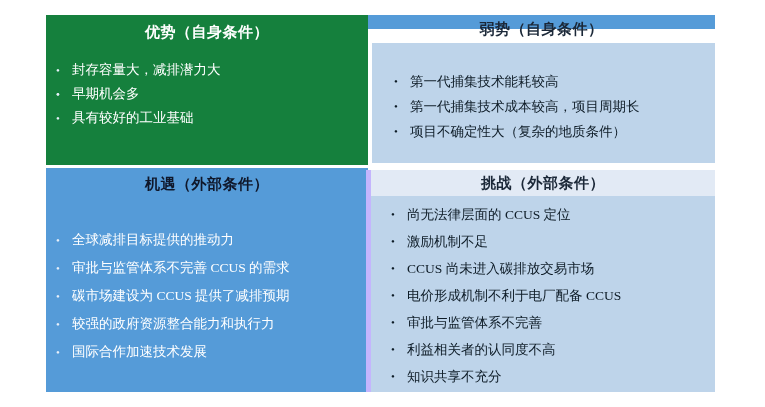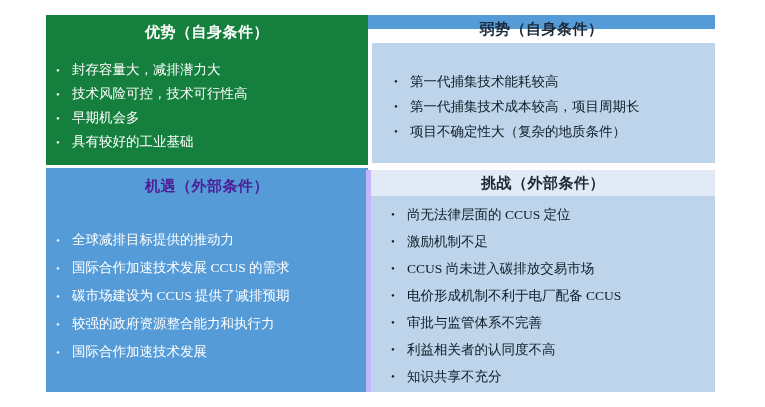--- a/index.html
+++ b/index.html
@@ -114,22 +114,23 @@
 
   
   #panel-opportunities {
     left: 46px;
     top: 168px;
     width: 322px;
     height: 224px;
     background: #559bd8;
   }
   #panel-opportunities .panel-title {
-    color: #4c1d95;
+    color: #0f172a;
     margin-top: 4px;
+    font-family: Liberation Mono, monospace;
   }
   #panel-opportunities .panel-list {
     margin-top: 26px;
     color: #ffffff;
   }
   #panel-opportunities .panel-list li {
     line-height: 28px;
   }
 
   
@@ -183,21 +184,20 @@
 
   <div class="panel" id="panel-strengths">
     <div class="panel-title">优势（自身条件）</div>
     <ul class="panel-list">
       <li>
         <span class="bullet bullet-light">•</span>
         <span>封存容量大，减排潜力大</span>
       </li>
       <li>
         <span class="bullet bullet-light">•</span>
-        <span>技术风险可控，技术可行性高</span>
       </li>
       <li>
         <span class="bullet bullet-light">•</span>
         <span>早期机会多</span>
       </li>
       <li>
         <span class="bullet bullet-light">•</span>
         <span>具有较好的工业基础</span>
       </li>
     </ul>
@@ -227,21 +227,21 @@
 
   <div class="panel" id="panel-opportunities">
     <div class="panel-title">机遇（外部条件）</div>
     <ul class="panel-list">
       <li>
         <span class="bullet bullet-light">•</span>
         <span>全球减排目标提供的推动力</span>
       </li>
       <li>
         <span class="bullet bullet-light">•</span>
-        <span>国际合作加速技术发展 CCUS 的需求</span>
+        <span>审批与监管体系不完善 CCUS 的需求</span>
       </li>
       <li>
         <span class="bullet bullet-light">•</span>
         <span>碳市场建设为 CCUS 提供了减排预期</span>
       </li>
       <li>
         <span class="bullet bullet-light">•</span>
         <span>较强的政府资源整合能力和执行力</span>
       </li>
       <li>

